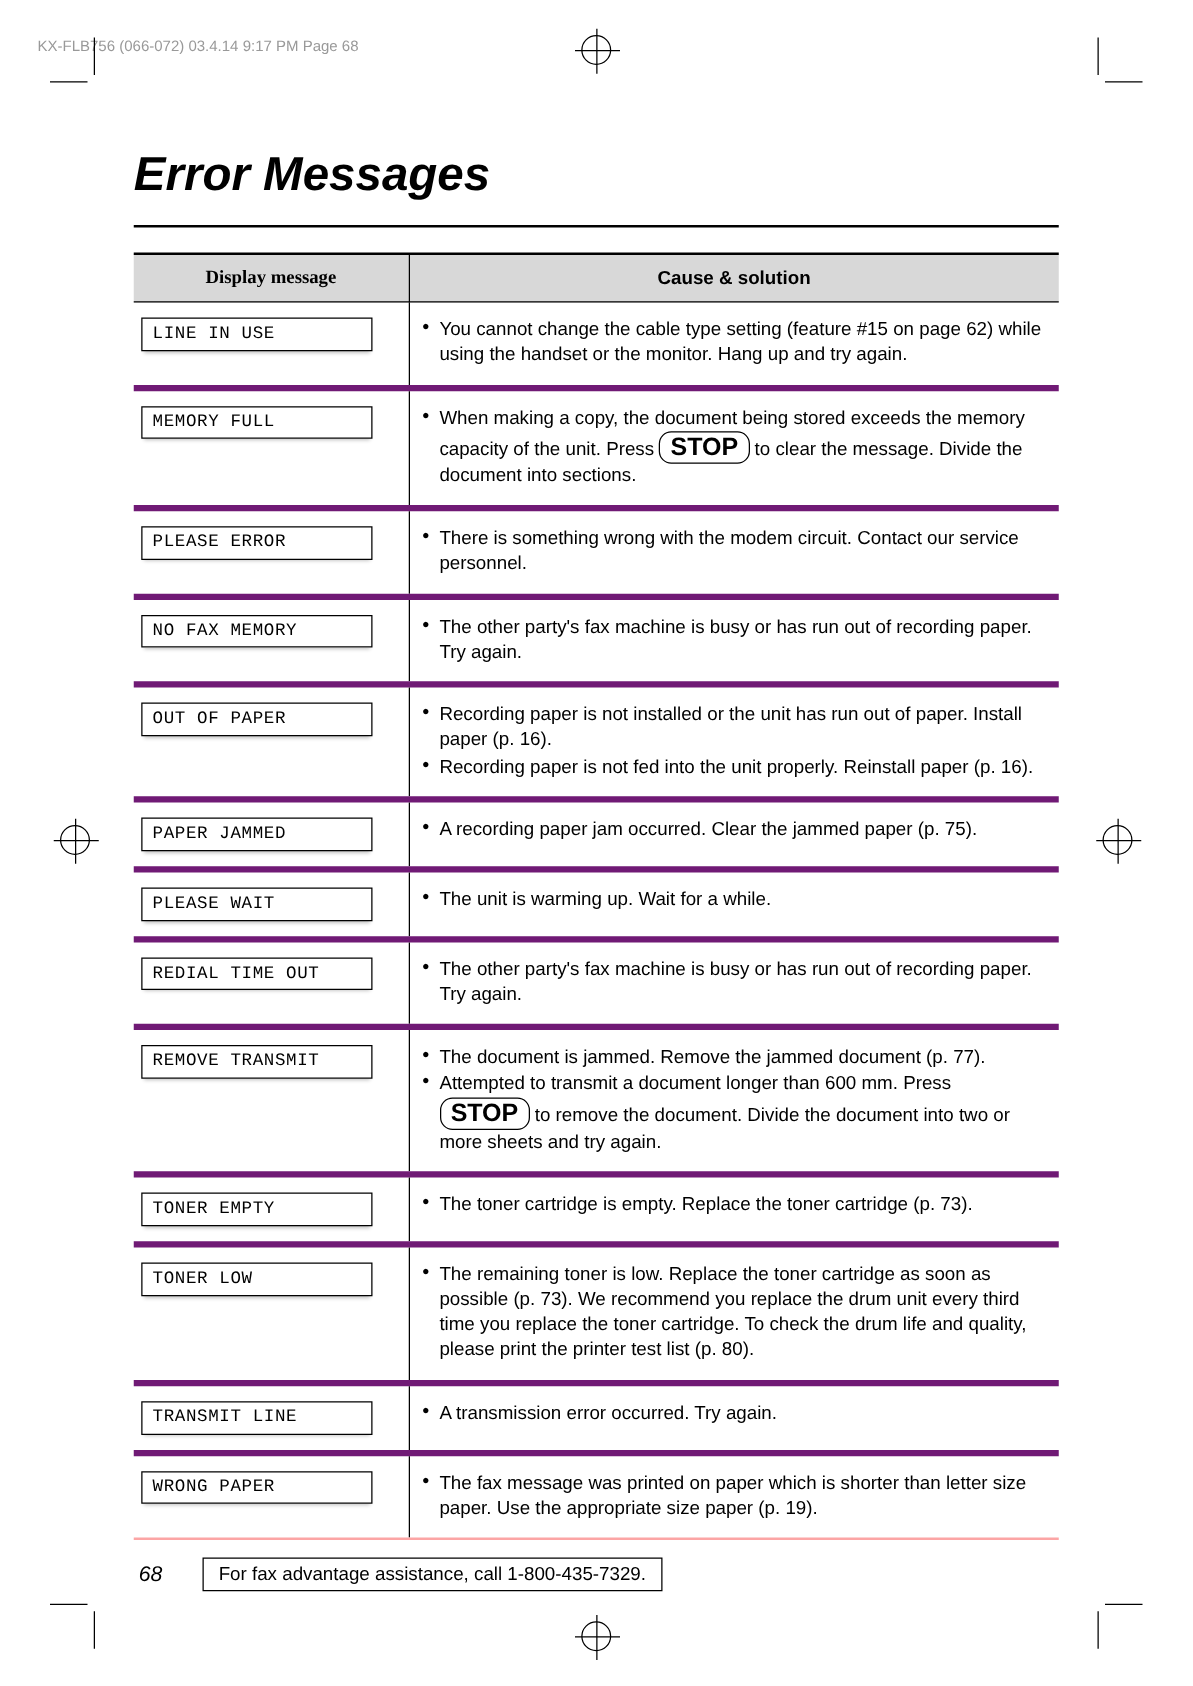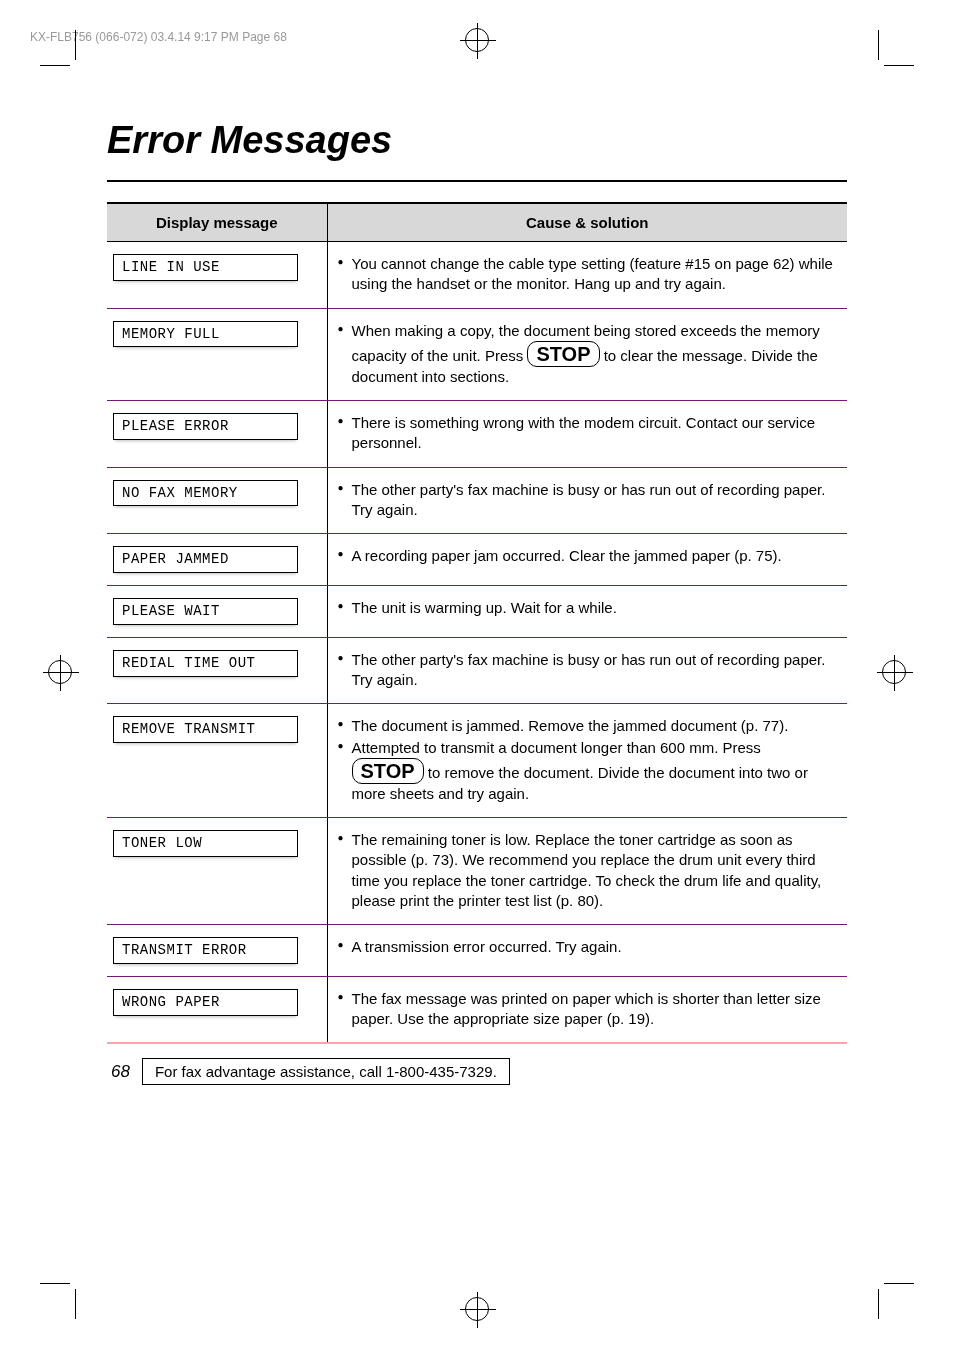--- a/index.html
+++ b/index.html
@@ -101,23 +101,24 @@
       text-align: center;
       font-weight: bold;
       font-size: 15px;
       padding: 10px 8px;
       border-top: 2px solid #000;
       border-bottom: 1px solid #000;
     }
     table.error-table th.col-left {
       width: 220px;
       border-right: 1px solid #000;
+      font-family: Liberation Serif, serif;
     }
     table.error-table td {
-      border-bottom: 1px solid #701a75;
+      border-bottom: 5px solid #701a75;
       padding: 12px 10px;
       vertical-align: top;
       font-size: 15px;
       line-height: 1.35;
     }
     table.error-table tr:last-child td {
       border-bottom: 2px solid #fca5a5;
     }
     table.error-table td.col-left {
       border-right: 1px solid #000;
@@ -157,21 +158,21 @@
       border-radius: 10px;
       padding: 0 8px;
       font-weight: bold;
       font-size: 20px;
       line-height: 1.2;
     }
     .footer-row {
       display: flex;
       align-items: center;
       margin-top: 14px;
-      gap: 12px;
+      gap: 32px;
       text-align: right;
     }
     .page-number {
       font-style: italic;
       font-size: 17px;
       margin-left: 4px;
     }
     .footer-box {
       border: 1px solid #000;
       padding: 4px 12px;
@@ -243,20 +244,29 @@
           </tr>
           <tr>
             <td class="col-left"><div class="display-box">NO FAX MEMORY</div></td>
             <td>
               <ul class="bullet-list">
                 <li>The other party's fax machine is busy or has run out of recording paper. Try again.</li>
               </ul>
             </td>
           </tr>
           <tr>
+            <td class="col-left"><div class="display-box">OUT OF PAPER</div></td>
+            <td>
+              <ul class="bullet-list">
+                <li>Recording paper is not installed or the unit has run out of paper. Install paper (p. 16).</li>
+                <li>Recording paper is not fed into the unit properly. Reinstall paper (p. 16).</li>
+              </ul>
+            </td>
+          </tr>
+          <tr>
             <td class="col-left"><div class="display-box">PAPER JAMMED</div></td>
             <td>
               <ul class="bullet-list">
                 <li>A recording paper jam occurred. Clear the jammed paper (p. 75).</li>
               </ul>
             </td>
           </tr>
           <tr>
             <td class="col-left"><div class="display-box">PLEASE WAIT</div></td>
             <td>
@@ -276,29 +286,37 @@
           <tr>
             <td class="col-left"><div class="display-box">REMOVE TRANSMIT</div></td>
             <td>
               <ul class="bullet-list">
                 <li>The document is jammed. Remove the jammed document (p. 77).</li>
                 <li>Attempted to transmit a document longer than 600 mm. Press <span class="key-btn">STOP</span> to remove the document. Divide the document into two or more sheets and try again.</li>
               </ul>
             </td>
           </tr>
           <tr>
+            <td class="col-left"><div class="display-box">TONER EMPTY</div></td>
+            <td>
+              <ul class="bullet-list">
+                <li>The toner cartridge is empty. Replace the toner cartridge (p. 73).</li>
+              </ul>
+            </td>
+          </tr>
+          <tr>
             <td class="col-left"><div class="display-box">TONER LOW</div></td>
             <td>
               <ul class="bullet-list">
                 <li>The remaining toner is low. Replace the toner cartridge as soon as possible (p. 73). We recommend you replace the drum unit every third time you replace the toner cartridge. To check the drum life and quality, please print the printer test list (p. 80).</li>
               </ul>
             </td>
           </tr>
           <tr>
-            <td class="col-left"><div class="display-box">TRANSMIT ERROR</div></td>
+            <td class="col-left"><div class="display-box">TRANSMIT LINE</div></td>
             <td>
               <ul class="bullet-list">
                 <li>A transmission error occurred. Try again.</li>
               </ul>
             </td>
           </tr>
           <tr>
             <td class="col-left"><div class="display-box">WRONG PAPER</div></td>
             <td>
               <ul class="bullet-list">

